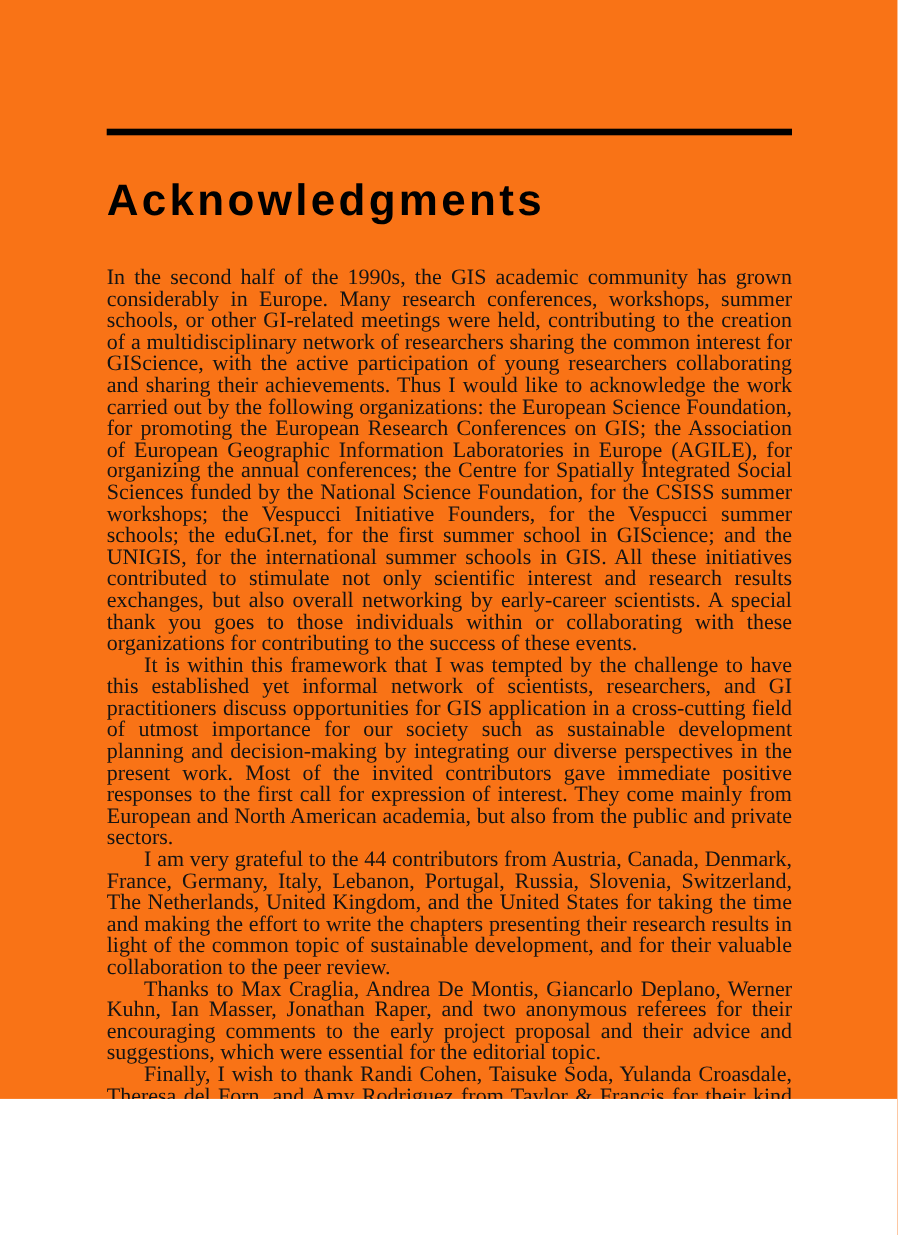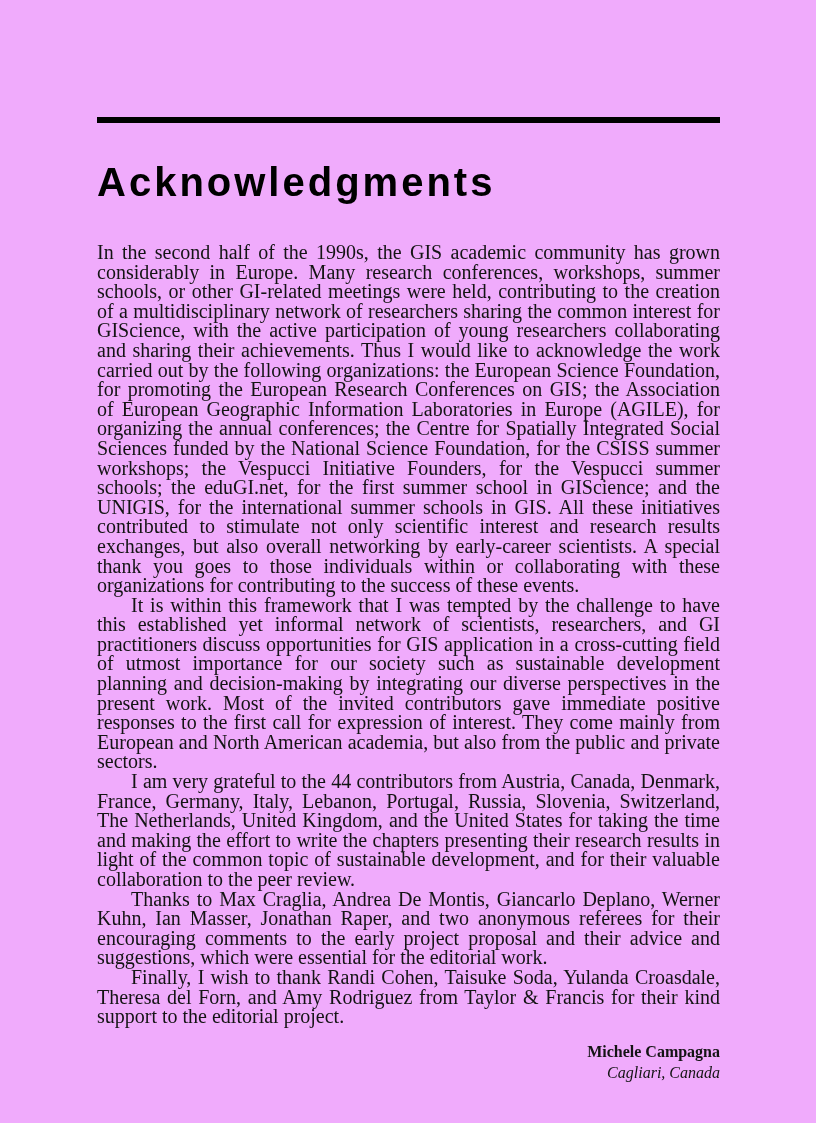--- a/index.html
+++ b/index.html
@@ -3,22 +3,22 @@
 <meta charset="utf-8">
 <style>
   html, body {
     margin: 0;
     padding: 0;
     background: #ffffff;
   }
   .page {
     position: relative;
     width: 816px;
-    height: 1123px;
-    background: #f0abfc;
+    height: 999px;
+    background: #f97316;
     box-sizing: border-box;
     padding: 0 96px 0 97px;
     font-family: "Liberation Serif", serif;
     color: #141414;
     overflow: hidden;
   }
   .rule {
     margin-top: 117px;
     height: 6px;
     background: #000000;
@@ -65,21 +65,21 @@
 <div class="page">
 
   <div class="rule"></div>
 
   <h1 class="title">Acknowledgments</h1>
 
   <div class="body-text">
     <p class="first">In the second half of the 1990s, the GIS academic community has grown considerably in Europe. Many research conferences, workshops, summer schools, or other GI-related meetings were held, contributing to the creation of a multidisciplinary network of researchers sharing the common interest for GIScience, with the active participation of young researchers collaborating and sharing their achievements. Thus I would like to acknowledge the work carried out by the following organizations: the European Science Foundation, for promoting the European Research Conferences on GIS; the Association of European Geographic Information Laboratories in Europe (AGILE), for organizing the annual conferences; the Centre for Spatially Integrated Social Sciences funded by the National Science Foundation, for the CSISS summer workshops; the Vespucci Initiative Founders, for the Vespucci summer schools; the eduGI.net, for the first summer school in GIScience; and the UNIGIS, for the international summer schools in GIS. All these initiatives contributed to stimulate not only scientific interest and research results exchanges, but also overall networking by early-career scientists. A special thank you goes to those individuals within or collaborating with these organizations for contributing to the success of these events.</p>
     <p>It is within this framework that I was tempted by the challenge to have this established yet informal network of scientists, researchers, and GI practitioners discuss opportunities for GIS application in a cross-cutting field of utmost importance for our society such as sustainable development planning and decision-making by integrating our diverse perspectives in the present work. Most of the invited contributors gave immediate positive responses to the first call for expression of interest. They come mainly from European and North American academia, but also from the public and private sectors.</p>
     <p>I am very grateful to the 44 contributors from Austria, Canada, Denmark, France, Germany, Italy, Lebanon, Portugal, Russia, Slovenia, Switzerland, The Netherlands, United Kingdom, and the United States for taking the time and making the effort to write the chapters presenting their research results in light of the common topic of sustainable development, and for their valuable collaboration to the peer review.</p>
-    <p>Thanks to Max Craglia, Andrea De Montis, Giancarlo Deplano, Werner Kuhn, Ian Masser, Jonathan Raper, and two anonymous referees for their encouraging comments to the early project proposal and their advice and suggestions, which were essential for the editorial work.</p>
+    <p>Thanks to Max Craglia, Andrea De Montis, Giancarlo Deplano, Werner Kuhn, Ian Masser, Jonathan Raper, and two anonymous referees for their encouraging comments to the early project proposal and their advice and suggestions, which were essential for the editorial topic.</p>
     <p>Finally, I wish to thank Randi Cohen, Taisuke Soda, Yulanda Croasdale, Theresa del Forn, and Amy Rodriguez from Taylor &amp; Francis for their kind support to the editorial project.</p>
   </div>
 
   <div class="signature">
     <div class="sig-name">Michele Campagna</div>
     <div class="sig-loc">Cagliari, Canada</div>
   </div>
 
 </div>
 

